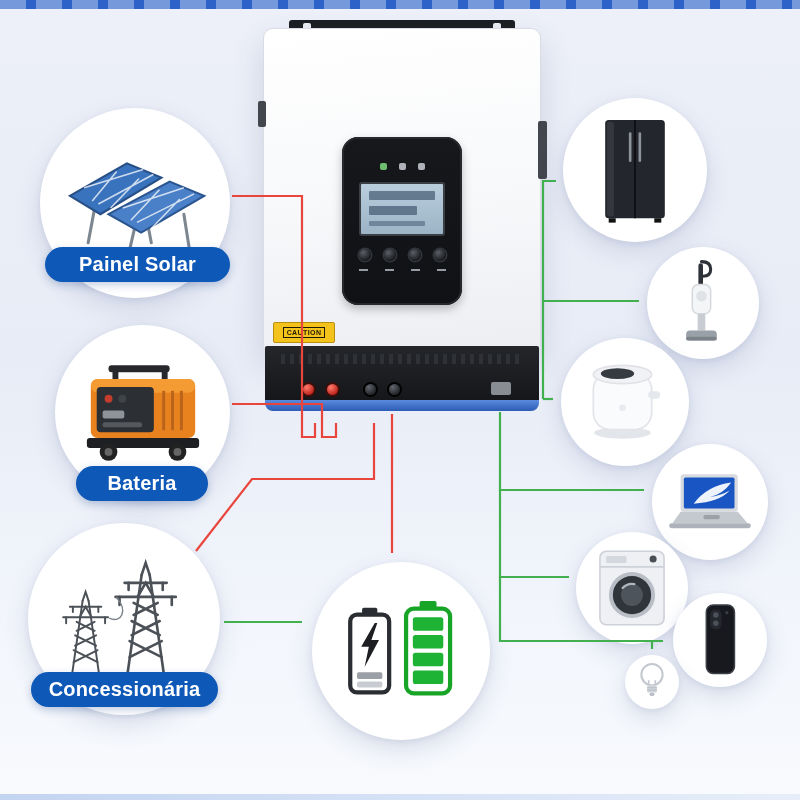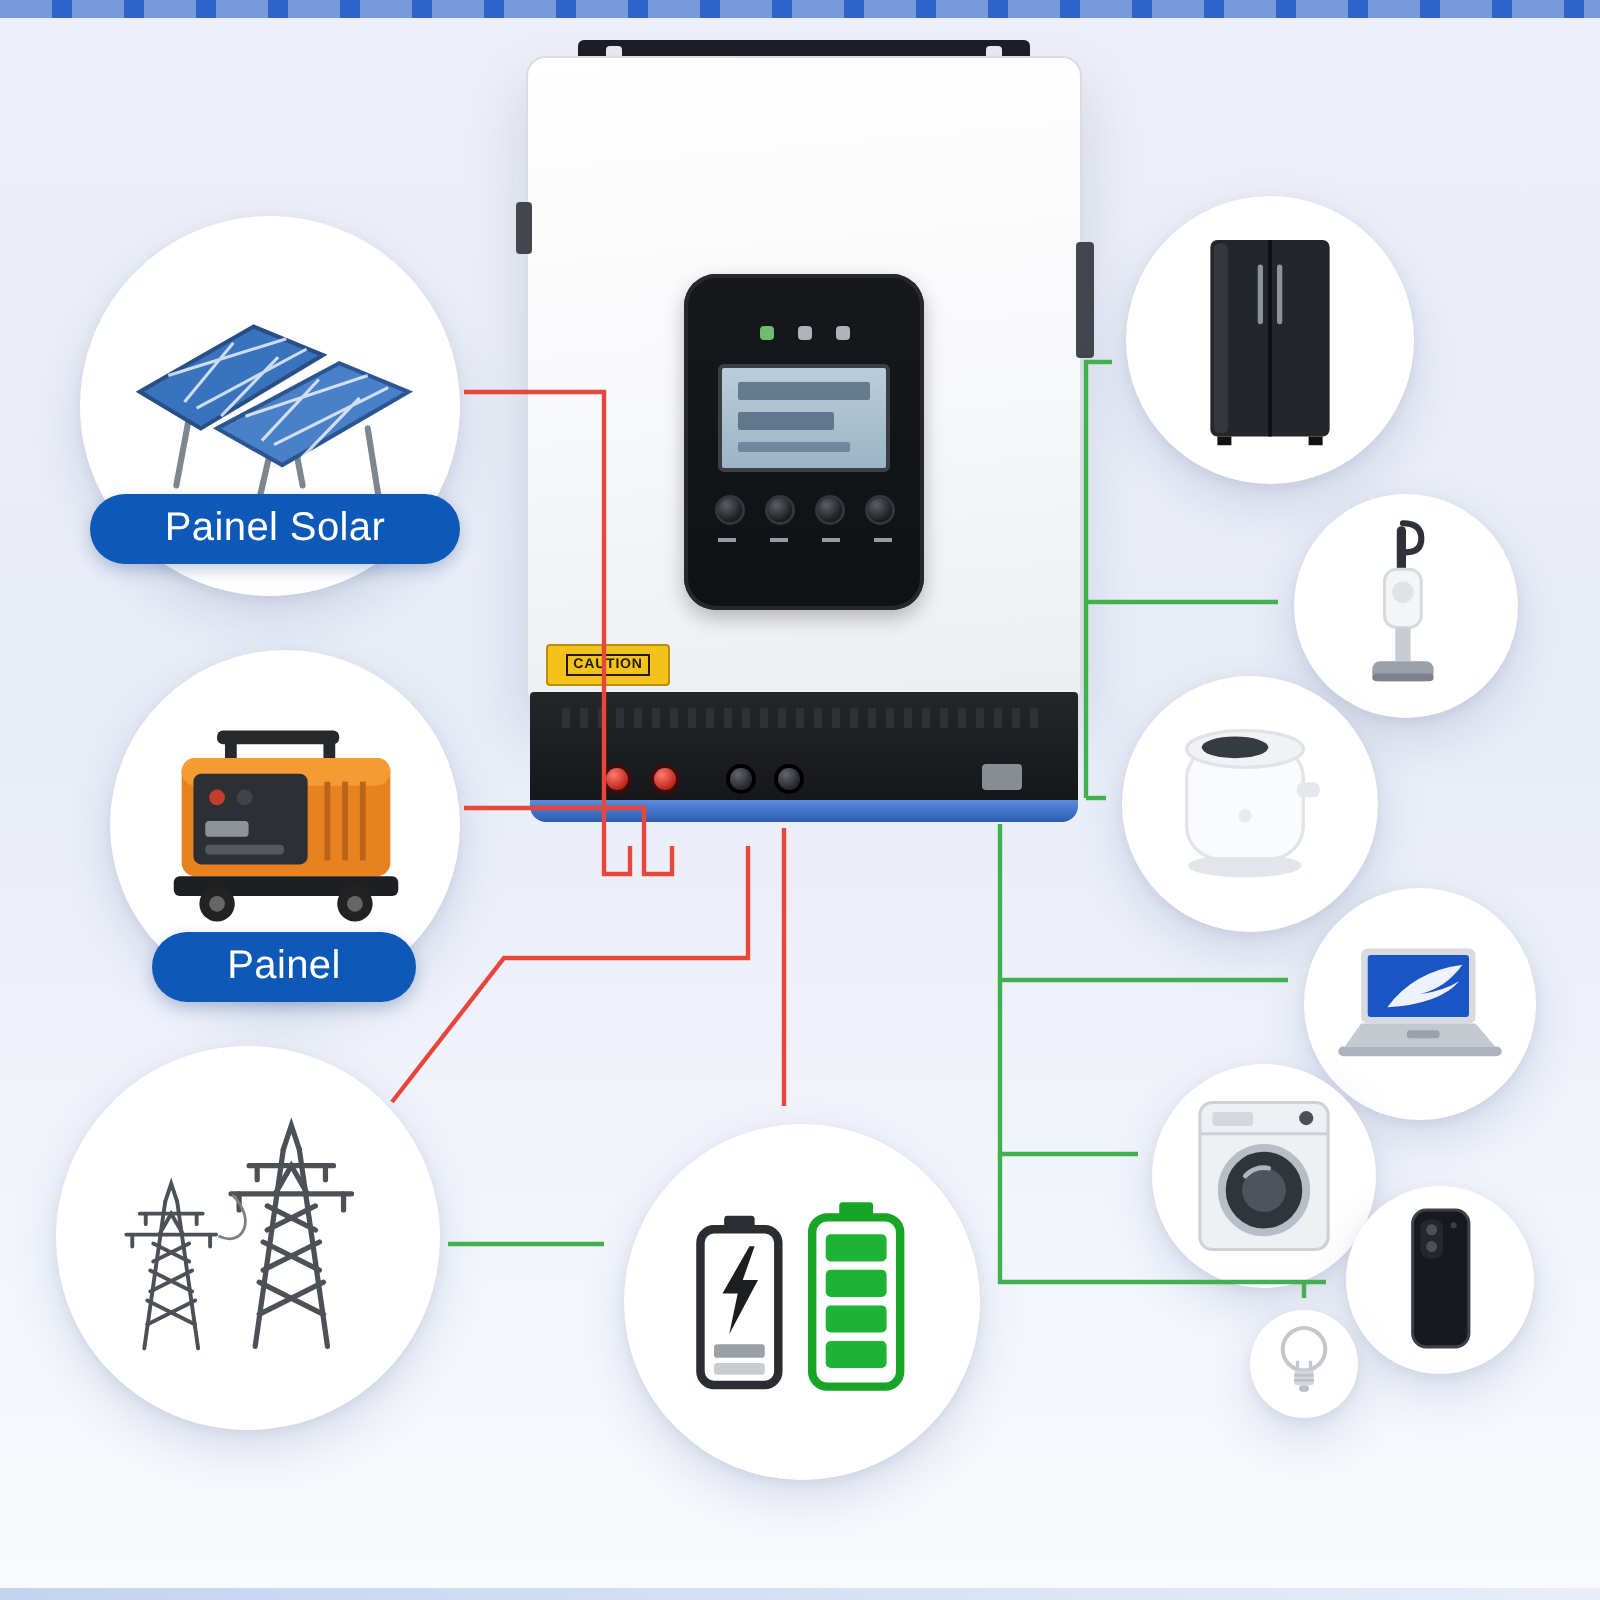--- a/index.html
+++ b/index.html
@@ -12,21 +12,21 @@
   .bottombar{position:absolute;bottom:0;left:0;right:0;height:6px;z-index:6;
     background:linear-gradient(90deg,#c3d4f1,#e7eef9)}
 
   .node{position:absolute;background:#fff;border-radius:50%;z-index:2;
     box-shadow:0 10px 24px rgba(70,90,140,.16),0 2px 6px rgba(70,90,140,.10);
     display:flex;align-items:center;justify-content:center}
   .node svg{display:block}
 
   .pill{position:absolute;height:35px;border-radius:18px;background:var(--label-pill,#0e58b7);
     color:var(--label-text,#fff);display:flex;align-items:center;justify-content:center;
-    font-size:20px;font-weight:400;letter-spacing:.2px;z-index:4;
+    font-size:20px;font-weight:700;letter-spacing:.2px;z-index:4;
     box-shadow:0 3px 8px rgba(20,60,130,.25)}
 
   .lines{position:absolute;inset:0;z-index:3;pointer-events:none}
   .lines path{fill:none;stroke-width:2.2}
   .line-red{stroke:var(--source-line,#e8463c)}
   .line-green{stroke:var(--load-line,#43b050)}
   .m-red{fill:var(--source-line,#e8463c)}
   .m-green{fill:var(--load-line,#43b050)}
 
   
@@ -182,41 +182,44 @@
           <line x1="104" y1="30" x2="104" y2="70"></line>
       </g>
       <rect x="8" y="78" width="114" height="10" rx="3" fill="#1d1f22"></rect>
       <circle cx="30" cy="92" r="9" fill="#222"></circle>
         <circle cx="30" cy="92" r="4" fill="#666"></circle>
       <circle cx="100" cy="92" r="9" fill="#222"></circle>
         <circle cx="100" cy="92" r="4" fill="#666"></circle>
     </svg>
   </div>
   <div class="pill" style="left:76px;top:466px;width:132px">
-    <span>Painel</span>
+    <span>Bateria</span>
   </div>
 
   <div class="node" style="left:28px;top:523px;width:192px;height:192px">
     <svg width="148" height="128" viewBox="0 0 150 130">
       <defs>
         <g id="tower" fill="none" stroke="#4b5157" stroke-width="2.6" stroke-linecap="round">
           <path d="M-18,104 L-4,6 M18,104 L4,6"></path>
           <path d="M-16,88 L16,72 M-16,72 L16,88"></path>
           <path d="M-14,66 L14,52 M-14,52 L14,66"></path>
           <path d="M-12,46 L12,34 M-12,34 L12,46"></path>
           <path d="M-30,28 L30,28 M-21,14 L21,14"></path>
           <path d="M-26,28 l0,8 M26,28 l0,8 M-17,14 l0,7 M17,14 l0,7"></path>
           <path d="M-4,6 L0,-6 L4,6 M-8,28 L0,14 L8,28"></path>
         </g>
       </defs>
       <use href="#tower" transform="translate(97,14) scale(1.02)"></use>
       <use href="#tower" transform="translate(36,42) scale(0.76)"></use>
       <path d="M60,64 C72,70 80,56 67,43" fill="none" stroke="#7a8087" stroke-width="1.4"></path>
     </svg>
   </div>
+  <div class="pill" style="left:31px;top:672px;width:187px">
+    <span>Concessionária</span>
+  </div>
 
   <div class="node" style="left:312px;top:562px;width:178px;height:178px">
     <svg width="136" height="110" viewBox="0 0 160 130">
       <rect x="34" y="14" width="18" height="8" rx="2" fill="#2a2d31"></rect>
       <rect x="20" y="22" width="46" height="92" rx="8" fill="#ffffff" stroke="#2a2d31" stroke-width="5"></rect>
       <polygon points="49,32 33,60 42,60 37,84 54,52 45,52 52,32" fill="#1c1e21"></polygon>
       <rect x="28" y="90" width="30" height="8" rx="2" fill="#9aa0a6"></rect>
       <rect x="28" y="101" width="30" height="7" rx="2" fill="#c8ccd1"></rect>
       <rect x="102" y="6" width="20" height="9" rx="2" fill="#17a427"></rect>
       <rect x="86" y="15" width="52" height="100" rx="9" fill="#ffffff" stroke="#17a427" stroke-width="5"></rect>

